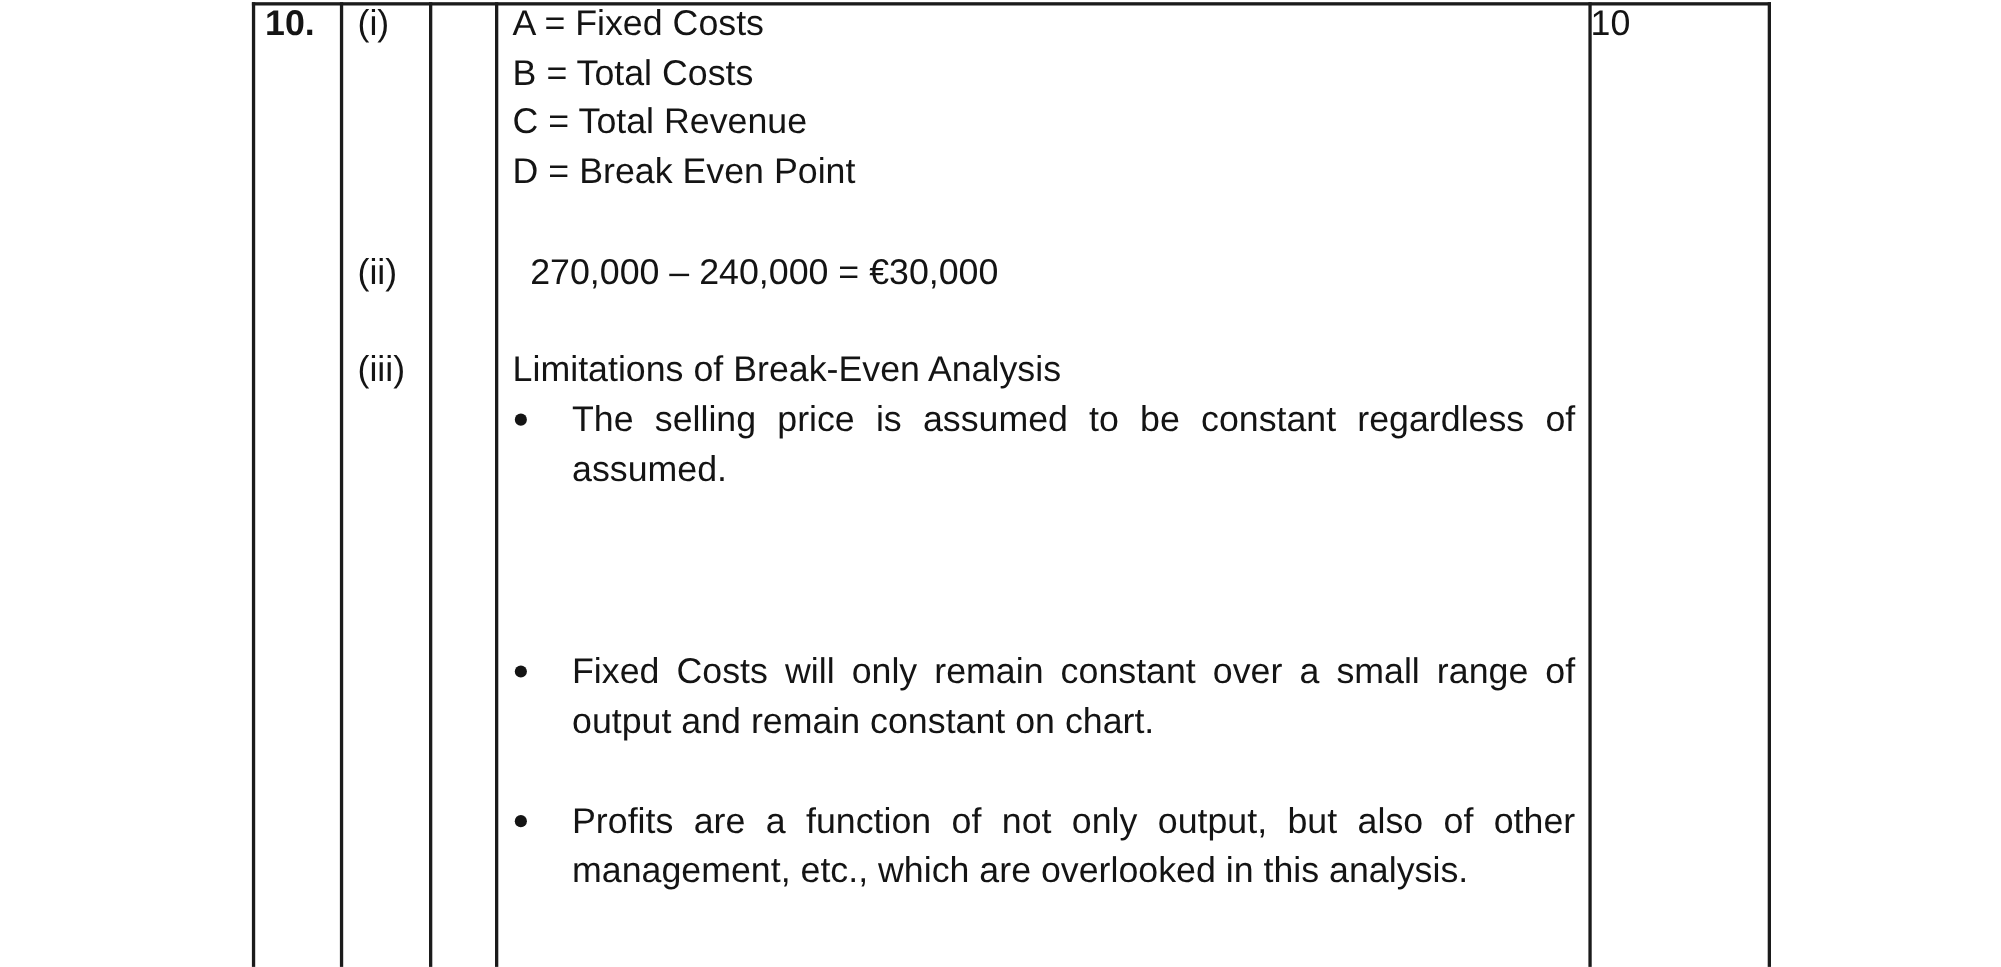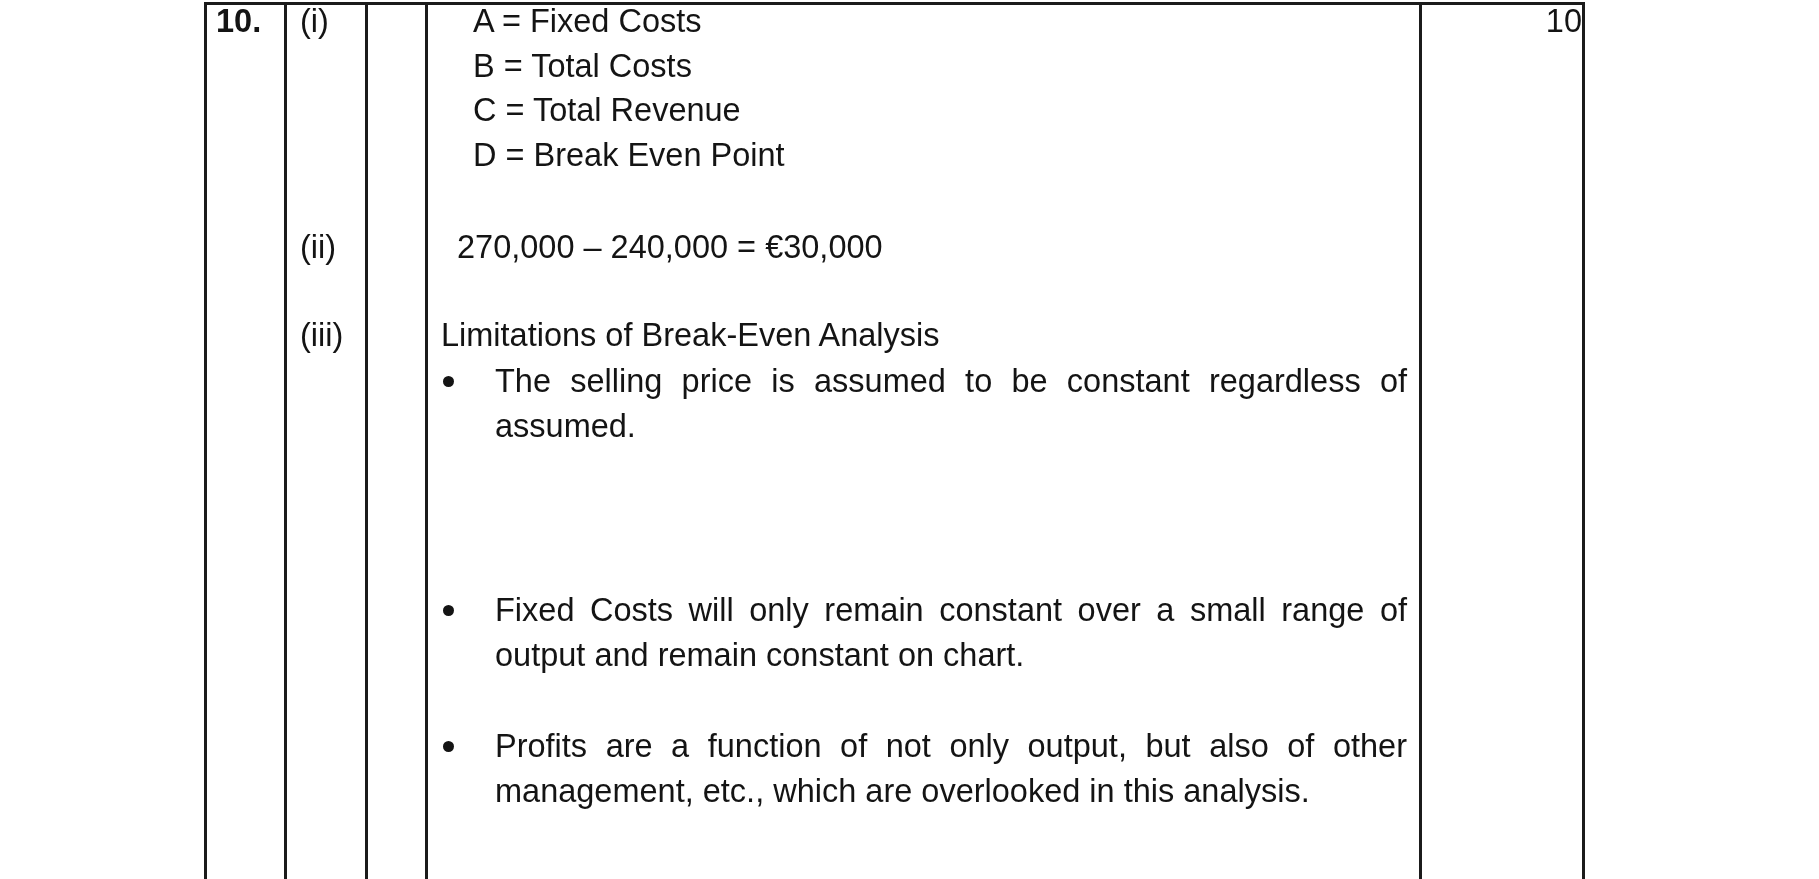--- a/index.html
+++ b/index.html
@@ -13,21 +13,21 @@
     height: 879px;
     background: #ffffff;
     overflow: hidden;
     font-family: "Liberation Sans", "DejaVu Sans", sans-serif;
     color: #141414;
     font-size: 32.5px;
     line-height: 44.5px;
   }
   .tbl {
     position: absolute;
-    left: 204px;
+    left: 229px;
     top: 0;
     width: 1381px;
     height: 852px;
     border-radius: 11px;
   }
   .hline {
     position: absolute;
     left: 0;
     top: 2px;
     width: 1381px;
@@ -60,21 +60,21 @@
   }
   .pl-i   { top: -1px; }
   .pl-ii  { top: 225px; }
   .pl-iii { top: 313px; }
 
   .ans {
     position: absolute;
     left: 237px;
     width: 966px;
   }
-  .ans-i   { top: -1px; margin-left: 32px; }
+  .ans-i   { top: -1px; }
   .ans-ii  { top: 225px; margin-left: 16px; }
   .ans-iii { top: 313px; }
 
   .bullet {
     position: absolute;
     left: 237px;
     width: 966px;
     padding-left: 54px;
     box-sizing: border-box;
   }
@@ -96,21 +96,21 @@
     text-align: justify;
     text-align-last: justify;
   }
   .ln { white-space: normal; }
 
   .marks {
     position: absolute;
     left: 1217px;
     top: -1px;
     width: 161px;
-    text-align: right;
+    text-align: left;
   }
 </style>
 </head>
 <body>
 
 <div class="page">
   <div class="tbl">
 
     <div class="hline"></div>
     <div class="vline v0"></div>

